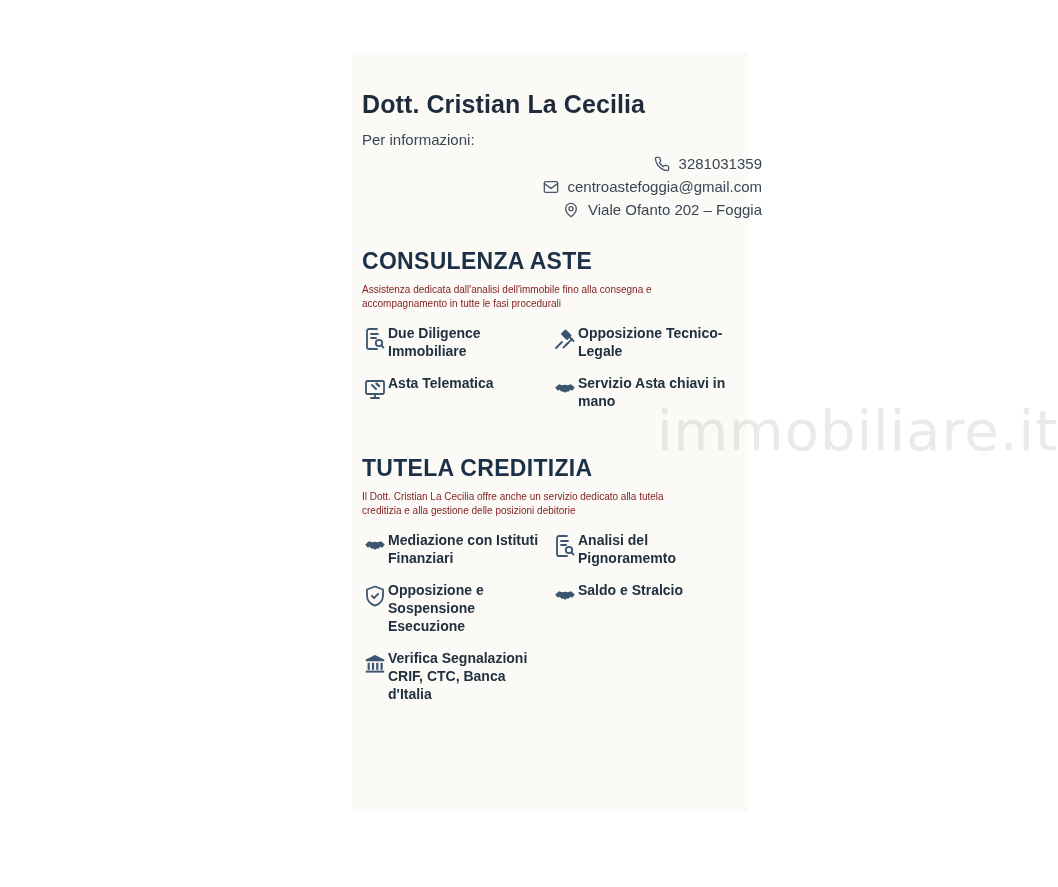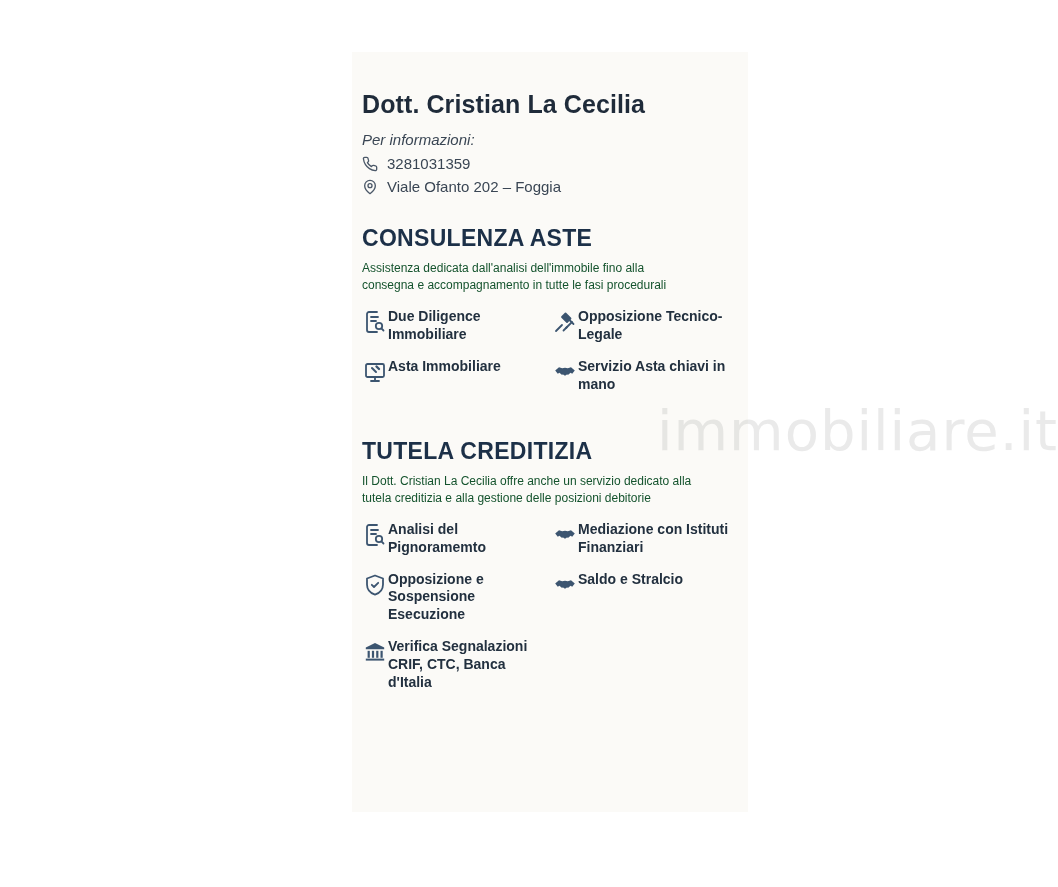--- a/index.html
+++ b/index.html
@@ -41,29 +41,29 @@
     font-size: 25px;
     font-weight: bold;
     color: #1f2b3a;
     letter-spacing: 0.1px;
     margin-bottom: 12px;
   }
   .info-label {
     font-size: 15px;
     color: #3a4654;
     margin-bottom: 7px;
-    font-style: italic;
   }
   .info-row {
     display: flex;
     align-items: center;
     gap: 9px;
     font-size: 15px;
     color: #3a4654;
     margin-bottom: 6px;
+    justify-content: flex-end;
   }
   .info-row .ico {
     width: 16px;
     height: 16px;
     flex: 0 0 16px;
     display: flex;
     align-items: center;
     justify-content: center;
     color: #4b5868;
   }
@@ -71,22 +71,22 @@
     margin-top: 30px;
   }
   .section-title {
     font-size: 23px;
     font-weight: bold;
     color: #1c3048;
     letter-spacing: 0.3px;
     margin-bottom: 8px;
   }
   .section-desc {
-    font-size: 12px;
-    color: #14532d;
+    font-size: 10px;
+    color: #7f1d1d;
     line-height: 1.42;
     margin-bottom: 14px;
     max-width: 330px;
   }
   .features {
     display: flex;
     flex-wrap: wrap;
     width: 380px;
   }
   .feature {
@@ -142,20 +142,29 @@
 
     <div class="info-row">
       <span class="ico">
         <svg width="16" height="16" viewBox="0 0 24 24" fill="none" stroke="currentColor" stroke-width="2" stroke-linecap="round" stroke-linejoin="round">
             <path d="M22 16.92v3a2 2 0 0 1-2.18 2 19.79 19.79 0 0 1-8.63-3.07 19.5 19.5 0 0 1-6-6 19.79 19.79 0 0 1-3.07-8.67A2 2 0 0 1 4.11 2h3a2 2 0 0 1 2 1.72c.13.96.36 1.9.69 2.81a2 2 0 0 1-.45 2.11L8.09 9.91a16 16 0 0 0 6 6l1.27-1.27a2 2 0 0 1 2.11-.45c.91.33 1.85.56 2.81.69A2 2 0 0 1 22 16.92z"></path>
           </svg>
       </span>
       <span>3281031359</span>
     </div>
 
+    <div class="info-row">
+      <span class="ico">
+        <svg width="16" height="16" viewBox="0 0 24 24" fill="none" stroke="currentColor" stroke-width="2" stroke-linecap="round" stroke-linejoin="round">
+            <rect x="2" y="4" width="20" height="16" rx="2"></rect>
+            <path d="m2 7 10 7 10-7"></path>
+          </svg>
+      </span>
+      <span>centroastefoggia@gmail.com</span>
+    </div>
 
     <div class="info-row">
       <span class="ico">
         <svg width="16" height="16" viewBox="0 0 24 24" fill="none" stroke="currentColor" stroke-width="2" stroke-linecap="round" stroke-linejoin="round">
             <path d="M20 10c0 6-8 12-8 12s-8-6-8-12a8 8 0 0 1 16 0z"></path>
             <circle cx="12" cy="10" r="3"></circle>
           </svg>
       </span>
       <span>Viale Ofanto 202 – Foggia</span>
     </div>
@@ -192,58 +201,58 @@
 
         <div class="feature">
           <span class="ico">
             <svg width="24" height="24" viewBox="0 0 24 24" fill="none" stroke="currentColor" stroke-width="1.8" stroke-linecap="round" stroke-linejoin="round">
                 <rect x="3" y="4" width="18" height="13" rx="1.5"></rect>
                 <path d="M8 21h8M12 17v4"></path>
                 <path d="m9 8 4 4" stroke-width="2"></path>
                 <path d="M13.5 6.5 16 9" stroke-width="2.4"></path>
               </svg>
           </span>
-          <span class="txt">Asta Immobiliare</span>
+          <span class="txt">Asta Telematica</span>
         </div>
 
         <div class="feature">
           <span class="ico">
             <svg width="24" height="24" viewBox="0 0 24 24" fill="currentColor">
                 <path d="M2.2 10.4 6 7.2l3.2 1.1 2.8-.5 2.8.5L18 7.2l3.8 3.2-2.6 3.4-1.6-1-2.4 2-1.3-.4-1.9 1.3-1.9-1.3-1.3.4-2.4-2-1.6 1z"></path>
               </svg>
           </span>
           <span class="txt">Servizio Asta chiavi in mano</span>
         </div>
       </div>
     </div>
 
     <div class="section">
       <div class="section-title">TUTELA CREDITIZIA</div>
       <div class="section-desc">Il Dott. Cristian La Cecilia offre anche un servizio dedicato alla tutela creditizia e alla gestione delle posizioni debitorie</div>
 
       <div class="features">
+        <div class="feature">
+          <span class="ico">
+            <svg width="24" height="24" viewBox="0 0 24 24" fill="currentColor">
+                <path d="M2.2 10.4 6 7.2l3.2 1.1 2.8-.5 2.8.5L18 7.2l3.8 3.2-2.6 3.4-1.6-1-2.4 2-1.3-.4-1.9 1.3-1.9-1.3-1.3.4-2.4-2-1.6 1z"></path>
+              </svg>
+          </span>
+          <span class="txt">Mediazione con Istituti Finanziari</span>
+        </div>
+
         <div class="feature">
           <span class="ico">
             <svg width="24" height="24" viewBox="0 0 24 24" fill="none" stroke="currentColor" stroke-width="1.8" stroke-linecap="round" stroke-linejoin="round">
                 <path d="M14 2H6a2 2 0 0 0-2 2v16a2 2 0 0 0 2 2h8"></path>
                 <path d="M8 7h7M8 11h5"></path>
                 <circle cx="16" cy="16" r="3.2"></circle>
                 <path d="m18.4 18.4 2.1 2.1"></path>
               </svg>
           </span>
           <span class="txt">Analisi del Pignoramemto</span>
-        </div>
-
-        <div class="feature">
-          <span class="ico">
-            <svg width="24" height="24" viewBox="0 0 24 24" fill="currentColor">
-                <path d="M2.2 10.4 6 7.2l3.2 1.1 2.8-.5 2.8.5L18 7.2l3.8 3.2-2.6 3.4-1.6-1-2.4 2-1.3-.4-1.9 1.3-1.9-1.3-1.3.4-2.4-2-1.6 1z"></path>
-              </svg>
-          </span>
-          <span class="txt">Mediazione con Istituti Finanziari</span>
         </div>
 
         <div class="feature">
           <span class="ico">
             <svg width="24" height="24" viewBox="0 0 24 24" fill="none" stroke="currentColor" stroke-width="1.8" stroke-linecap="round" stroke-linejoin="round">
                 <path d="M12 2.5 20 5.5v6c0 5-3.4 8.6-8 10.2-4.6-1.6-8-5.2-8-10.2v-6z"></path>
                 <path d="m8.8 11.8 2.2 2.2 4.2-4.2"></path>
               </svg>
           </span>
           <span class="txt">Opposizione e Sospensione Esecuzione</span>

